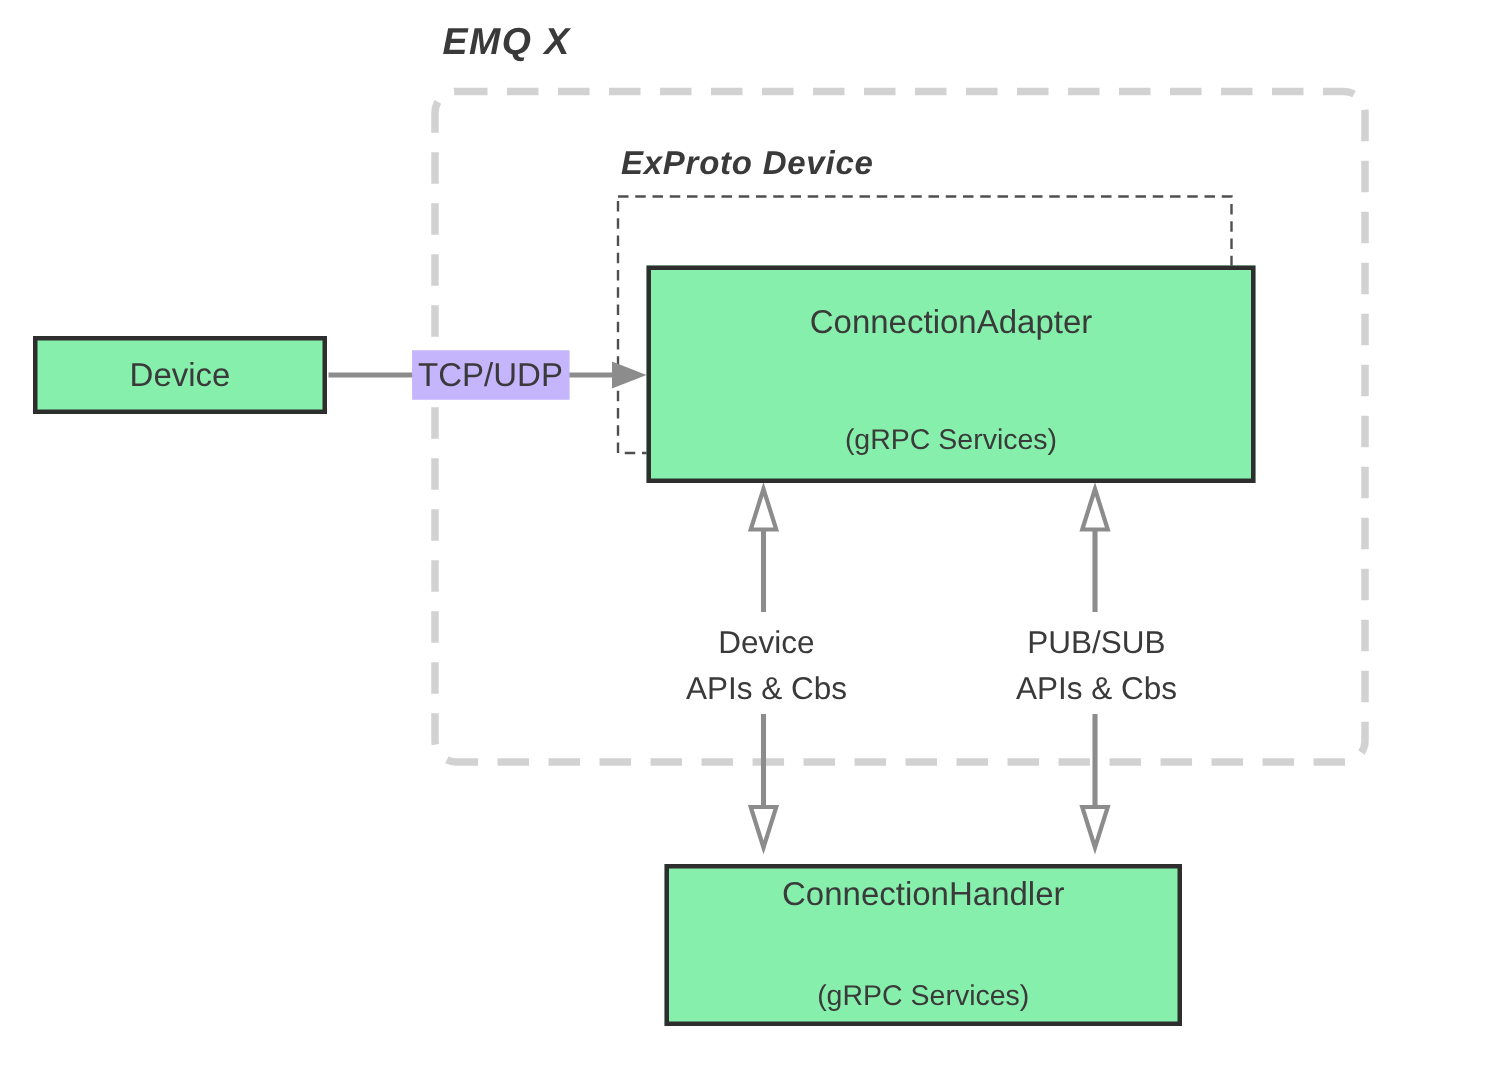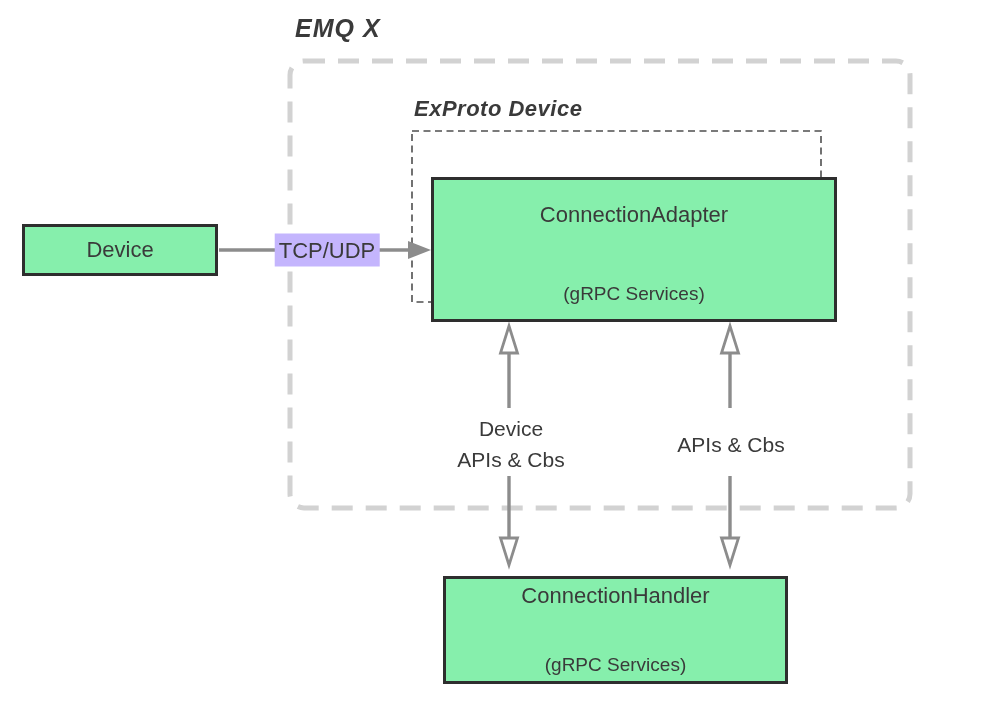--- a/index.html
+++ b/index.html
@@ -149,16 +149,17 @@
   </div>
 
   <div class="edge-label tcp">TCP/UDP</div>
 
   <div class="edge-label socket">
     <div>Device</div>
     <div>APIs &amp; Cbs</div>
   </div>
 
   <div class="edge-label pubsub">
+    <div>PUB/SUB</div>
     <div>APIs &amp; Cbs</div>
   </div>
 
 </div>
 
 </body></html>

